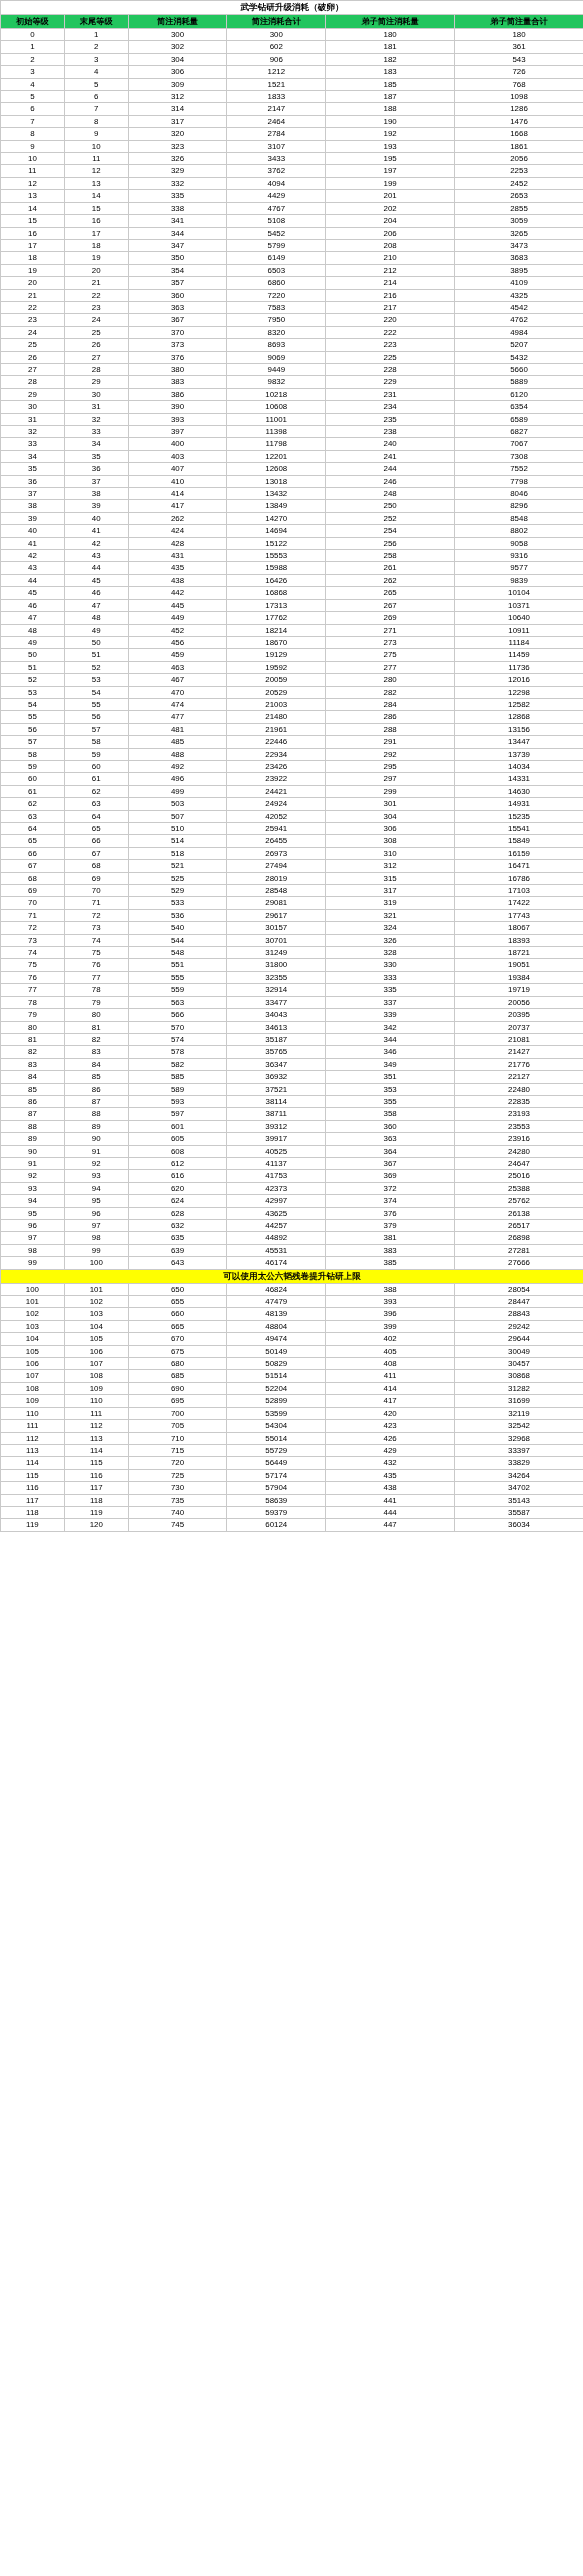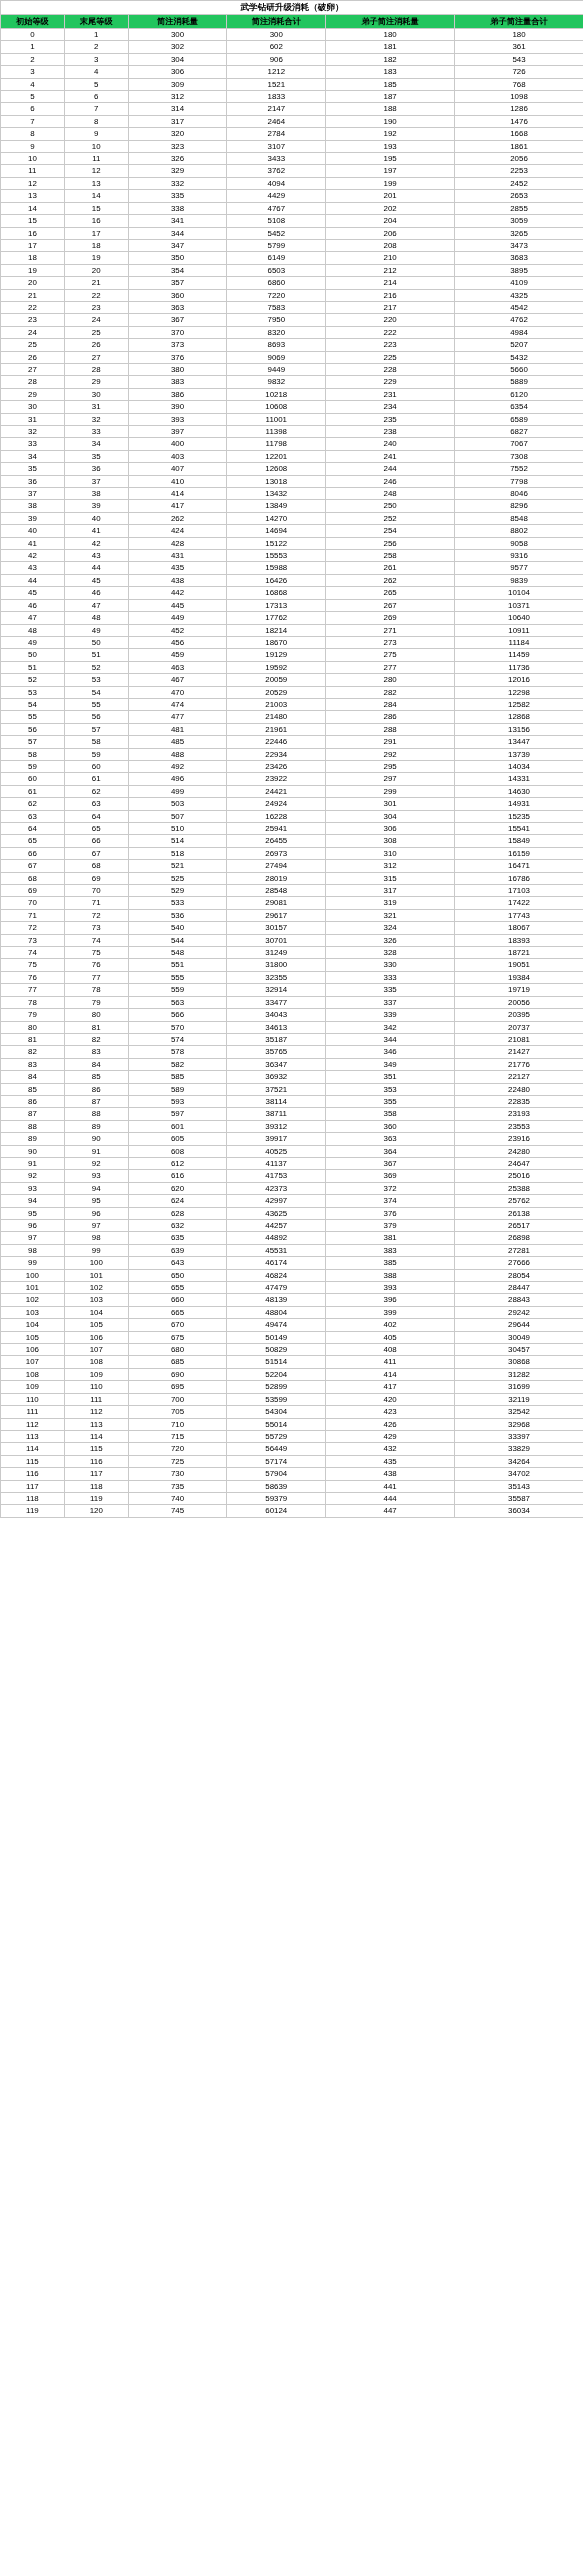--- a/index.html
+++ b/index.html
@@ -582,21 +582,21 @@
         <td>63</td>
         <td>503</td>
         <td>24924</td>
         <td>301</td>
         <td>14931</td>
       </tr>
       <tr>
         <td>63</td>
         <td>64</td>
         <td>507</td>
-        <td>16228</td>
+        <td>42052</td>
         <td>304</td>
         <td>15235</td>
       </tr>
       <tr>
         <td>64</td>
         <td>65</td>
         <td>510</td>
         <td>25941</td>
         <td>306</td>
         <td>15541</td>
@@ -874,20 +874,23 @@
         <td>27281</td>
       </tr>
       <tr>
         <td>99</td>
         <td>100</td>
         <td>643</td>
         <td>46174</td>
         <td>385</td>
         <td>27666</td>
       </tr>
+      <tr class="note-row">
+        <td colspan="6">可以使用太公六韬残卷提升钻研上限</td>
+      </tr>
       <tr>
         <td>100</td>
         <td>101</td>
         <td>650</td>
         <td>46824</td>
         <td>388</td>
         <td>28054</td>
       </tr>
       <tr>
         <td>101</td>

